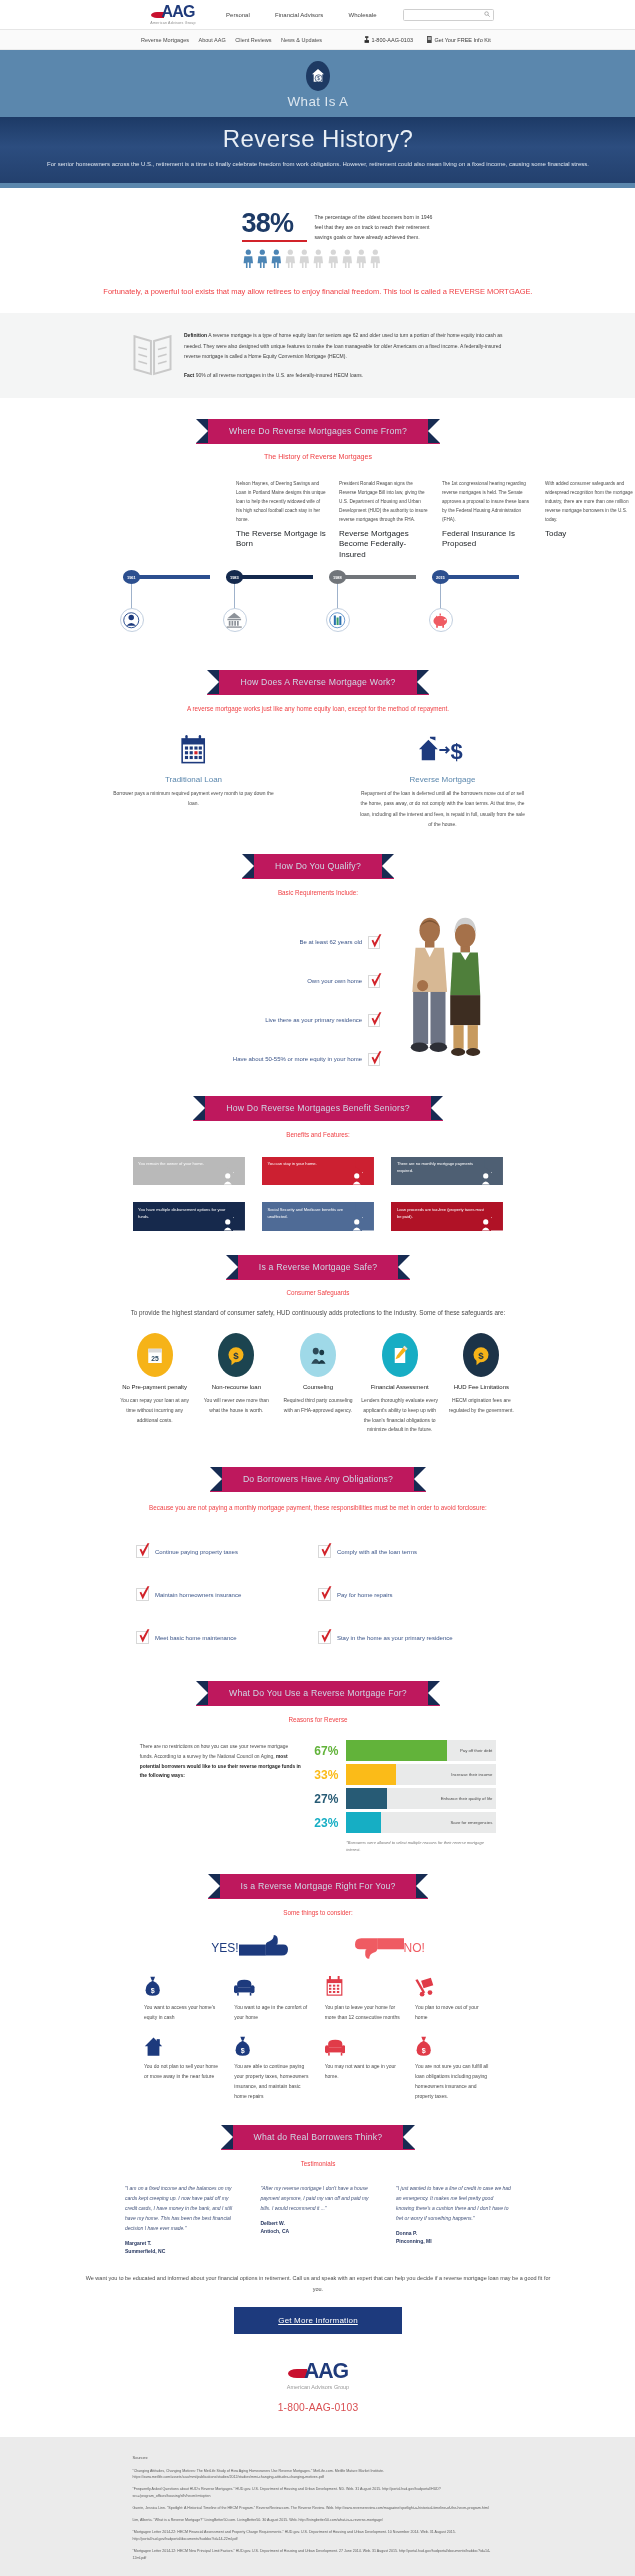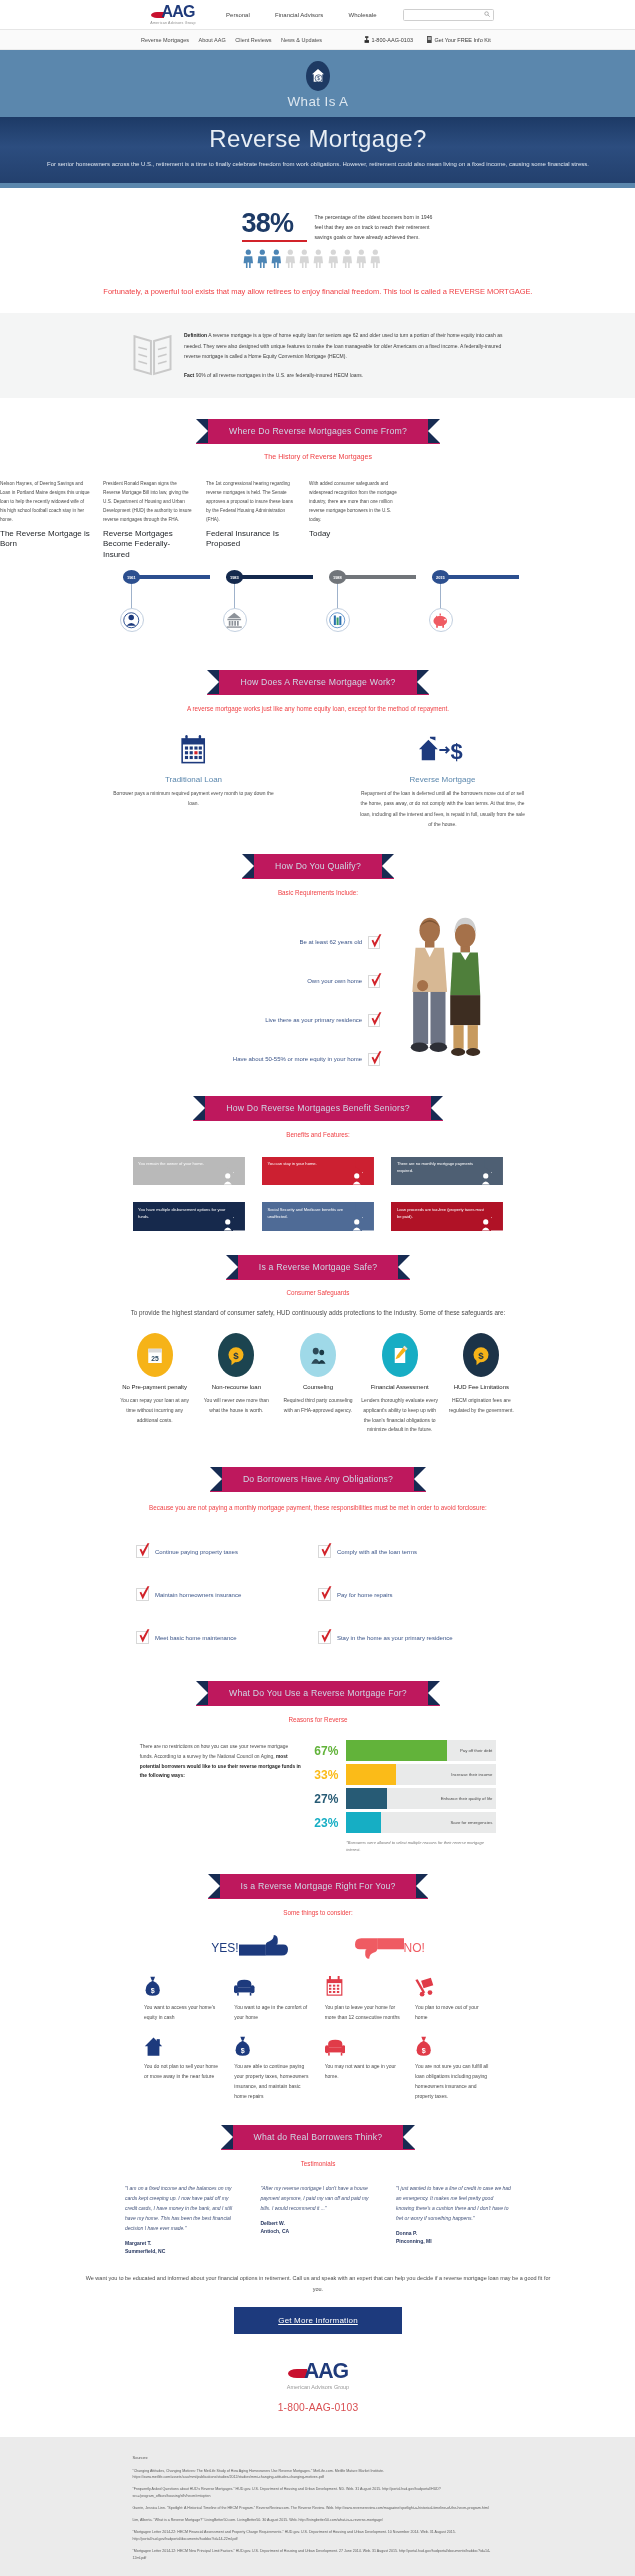--- a/index.html
+++ b/index.html
@@ -66,21 +66,21 @@
   .ribbon-wrap { display:flex; justify-content:center; margin-top:20.5px; }
   .ribbon { position:relative; background:#be185d; color:#cfd9e6; font-size:8.7px; font-weight:300;
             height:25px; line-height:25px; padding:0 33px; text-align:center; letter-spacing:0.2px;}
   .ribbon:before, .ribbon:after { content:""; position:absolute; top:0; width:0; height:0; border-top:12.6px solid #172b52; border-bottom:12.6px solid #172b52;}
   .ribbon:before { left:0px; border-left:12.6px solid #fff; }
   .ribbon:after  { right:0px; border-right:12.6px solid #fff; }
   .red-sub { text-align:center; color:#ef3e42; font-size:7.1px; margin-top:9.5px;}
   .red-sub.small { font-size:6.3px; }
 
   
-  .timeline { display:flex; justify-content:flex-start; gap:12px; margin-top:17.4px;}
+  .timeline { display:flex; justify-content:flex-end; gap:12px; margin-top:17.4px;}
   .tl-col { width:91px; }
   .tl-body { font-size:4.7px; line-height:1.95; color:#4a4a4a;}
   .tl-title { font-size:8px; color:#23272b; font-weight:400; margin-top:4px; line-height:1.35;}
   .tl-axis { display:flex; justify-content:center; gap:12px; margin-top:9.5px;}
   .tl-node { width:91px; position:relative; height:68px;}
   .year-pill { width:17.4px; height:13.4px; border-radius:50%; display:flex; align-items:center; justify-content:center;
                color:#fff; font-size:4px; font-weight:bold; position:absolute; left:4.7px; top:0; z-index:2;}
   .year-bar { position:absolute; left:13.4px; top:4.7px; height:4px; width:79px;}
   .year-stem { position:absolute; left:12.6px; top:13.4px; width:0.8px; height:25px; background:#9fb2cb;}
   .year-circle { position:absolute; left:1.6px; top:38px; width:24px; height:24px; border-radius:50%; border:0.8px solid #c3d0e0;
@@ -217,21 +217,21 @@
     <div class="hero-badge">
       <svg viewBox="0 0 24 26">
           <path d="M12 3 L21 11 L18.5 11 L18.5 22 L5.5 22 L5.5 11 L3 11 Z" fill="#fff"></path>
           <circle cx="13" cy="17" r="5.4" fill="#e9eef4" stroke="#1e3a63" stroke-width="1"></circle>
           <text x="13" y="19.6" font-size="7" text-anchor="middle" fill="#1e3a63" font-family="Liberation Sans">$</text>
         </svg>
     </div>
     <div class="hero-line1">What Is A</div>
   </div>
   <div class="hero-main">
-    <div class="hero-line2">Reverse Mortgage?</div>
+    <div class="hero-line2">Reverse History?</div>
     <div class="hero-sub">For senior homeowners across the U.S., retirement is a time to finally celebrate freedom from work obligations. However, retirement could also mean living on a fixed income, causing some financial stress.</div>
   </div>
   <div class="hero-strip"></div>
 
   <div class="stats">
     <div class="stat-left">
       <div class="stat-row">
         <div>
           <div class="big38">38%</div>
           <div class="redrule"></div>

